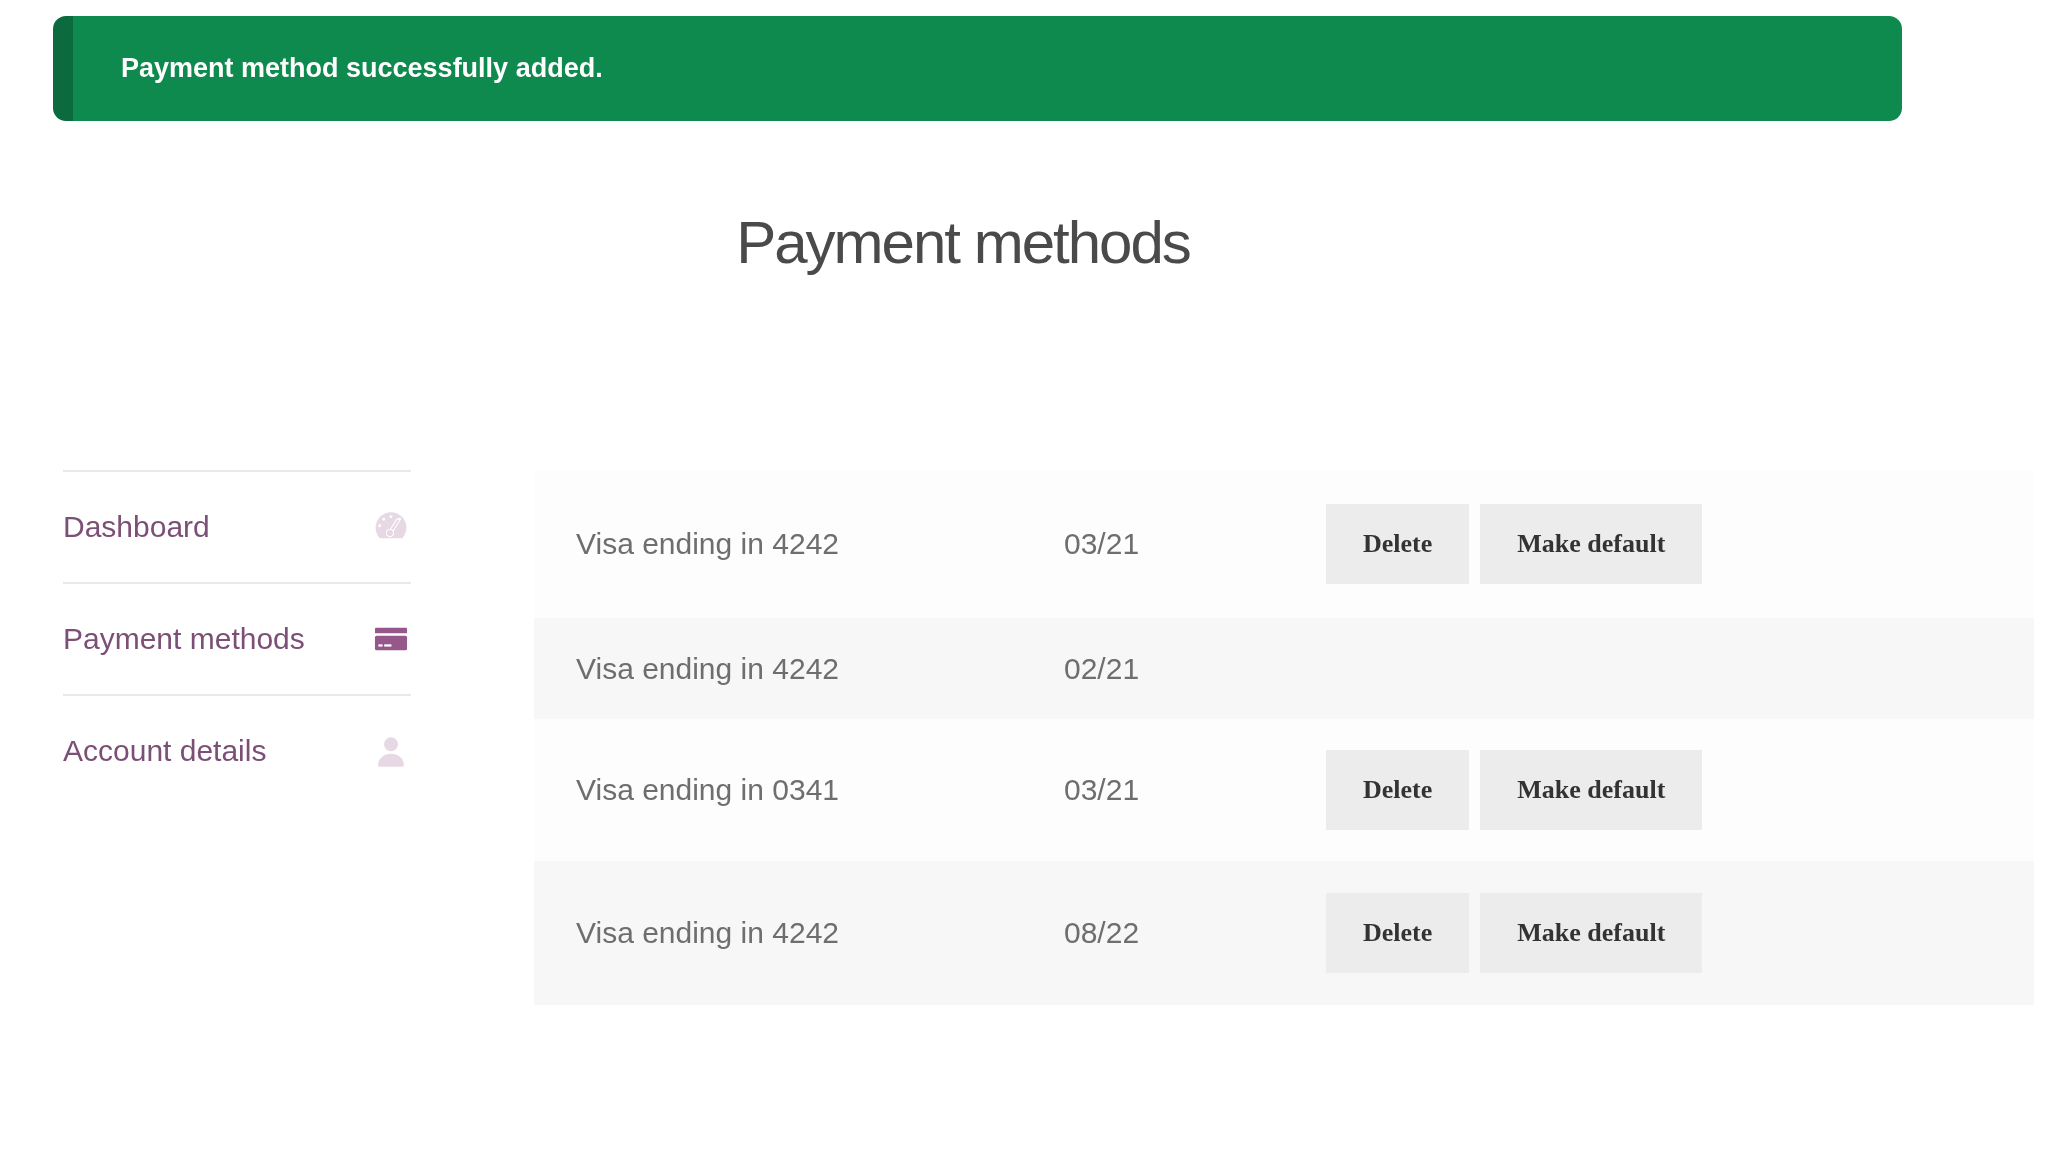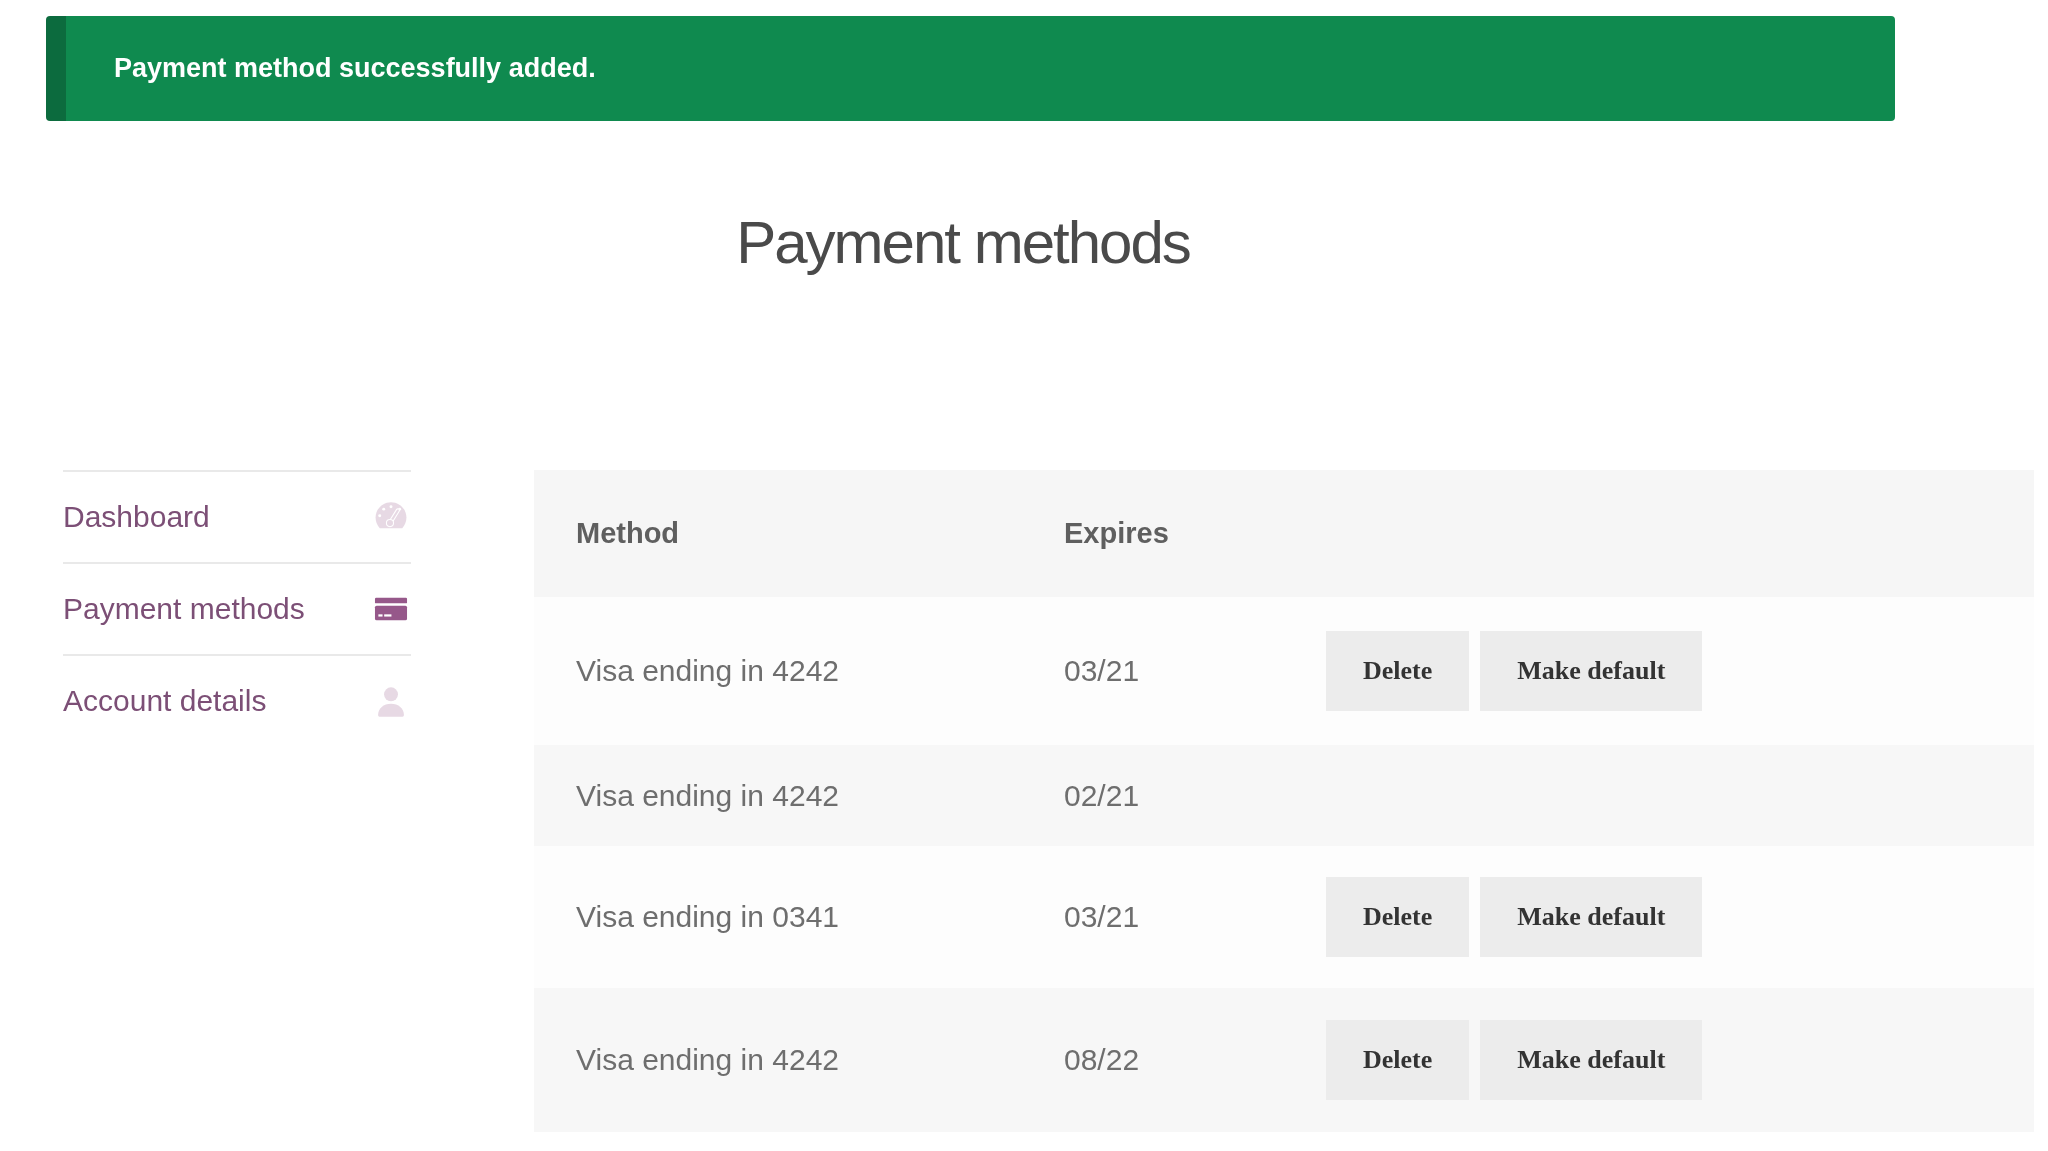--- a/index.html
+++ b/index.html
@@ -20,39 +20,39 @@
   *{margin:0;padding:0;box-sizing:border-box;}
   html,body{width:2048px;height:1151px;}
   body{
     background:#ffffff;
     font-family:"Liberation Sans", sans-serif;
     position:relative;
     overflow:hidden;
   }
   
   .banner{
-    position:absolute;left:46px;top:16px;width:1849px;height:105px;
+    position:absolute;left:53px;top:16px;width:1849px;height:105px;
     background:var(--green);
     border-left:20px solid var(--green-dark);
-    border-radius:4px;
+    border-radius:13px;
     display:flex;align-items:center;
     padding-left:48px;
     color:#ffffff;font-size:27px;font-weight:bold;
   }
   
   .page-title{
     position:absolute;top:208px;left:0;width:1926px;
     text-align:center;
     font-size:60px;font-weight:300;letter-spacing:-2px;
     color:#4a4a4a;
   }
   
   .sidebar{position:absolute;left:63px;top:470px;width:348px;}
   .side-item{
-    height:92px;
+    height:112px;
     border-top:2px solid var(--divider);
     display:flex;align-items:center;justify-content:space-between;
     text-decoration:none;cursor:pointer;
   }
   .side-label{color:var(--link);font-size:30px;}
   .icon{width:40px;height:40px;display:flex;align-items:center;justify-content:center;}
   .icon svg{width:38px;height:38px;}
   .icon .shape{fill:var(--pale);}
   .icon .sline{stroke:var(--pale);fill:none;}
   .side-item.active .icon .shape{fill:var(--purple);}
@@ -132,25 +132,20 @@
           <circle class="shape" cx="256" cy="166" r="94"></circle>
           <path class="shape" d="M256 292c-100 0-174 64-174 152 0 18 14 24 30 24h288c16 0 30-6 30-24 0-88-74-152-174-152z"></path>
         </svg>
       </span>
     </a>
 
   </nav>
 
   <section class="pm-table">
 
-    <div class="t-row t-head">
-      <div class="cell method">Method</div>
-      <div class="cell expires">Expires</div>
-      <div class="cell actions"></div>
-    </div>
 
     <div class="t-row r0">
       <div class="cell method">Visa ending in 4242</div>
       <div class="cell expires">03/21</div>
       <div class="cell actions">
         <button class="btn">Delete</button>
         <button class="btn">Make default</button>
       </div>
     </div>
 

